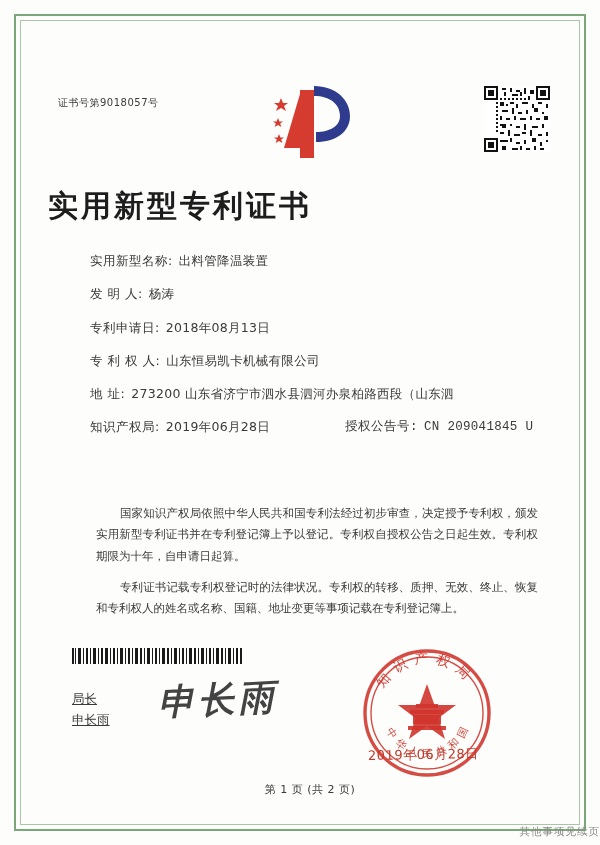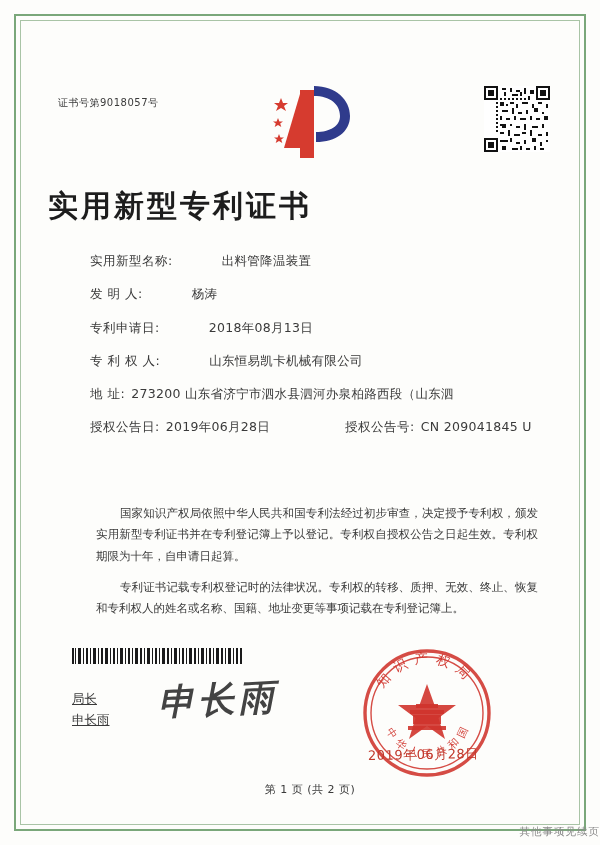--- a/index.html
+++ b/index.html
@@ -90,21 +90,20 @@
     right: 0;
     top: 196px;
     font-size: 12.5px;
     line-height: 1.5;
     color: #3a3a3a;
   }
   .field-row {
     display: flex;
     align-items: center;
     margin-bottom: 14.5px;
-    gap: 43px;
   }
   .field-label {
     flex: 0 0 auto;
     white-space: pre;
     letter-spacing: 0.5px;
   }
   .field-value {
     flex: 1 1 auto;
     padding-left: 6px;
     letter-spacing: 0.3px;
@@ -119,20 +118,21 @@
     align-items: flex-start;
     width: 100%;
   }
   .inline-pair .left {
     flex: 0 0 255px;
     display: flex;
   }
   .inline-pair .right {
     flex: 1 1 auto;
     display: flex;
+    font-family: Liberation Mono, monospace;
   }
   
   .paras {
     position: absolute;
     left: 48px;
     right: 18px;
     top: 447px;
     font-size: 11.5px;
     line-height: 1.85;
     color: #3a3a3a;
@@ -372,21 +372,21 @@
           <div style="display:flex">
             <span class="field-label">地 址:</span>
             <span class="field-value">273200 山东省济宁市泗水县泗河办泉柏路西段（山东泗</span>
           </div>
         </div>
       </div>
 
       <div class="field-row">
         <div class="inline-pair">
           <span class="left">
-            <span class="field-label">授权公告日:</span>
+            <span class="field-label">知识产权局:</span>
             <span class="field-value">2019年06月28日</span>
           </span>
           <span class="right">
             <span class="field-label">授权公告号:</span>
             <span class="field-value">CN 209041845 U</span>
           </span>
         </div>
       </div>
     </div>
 

